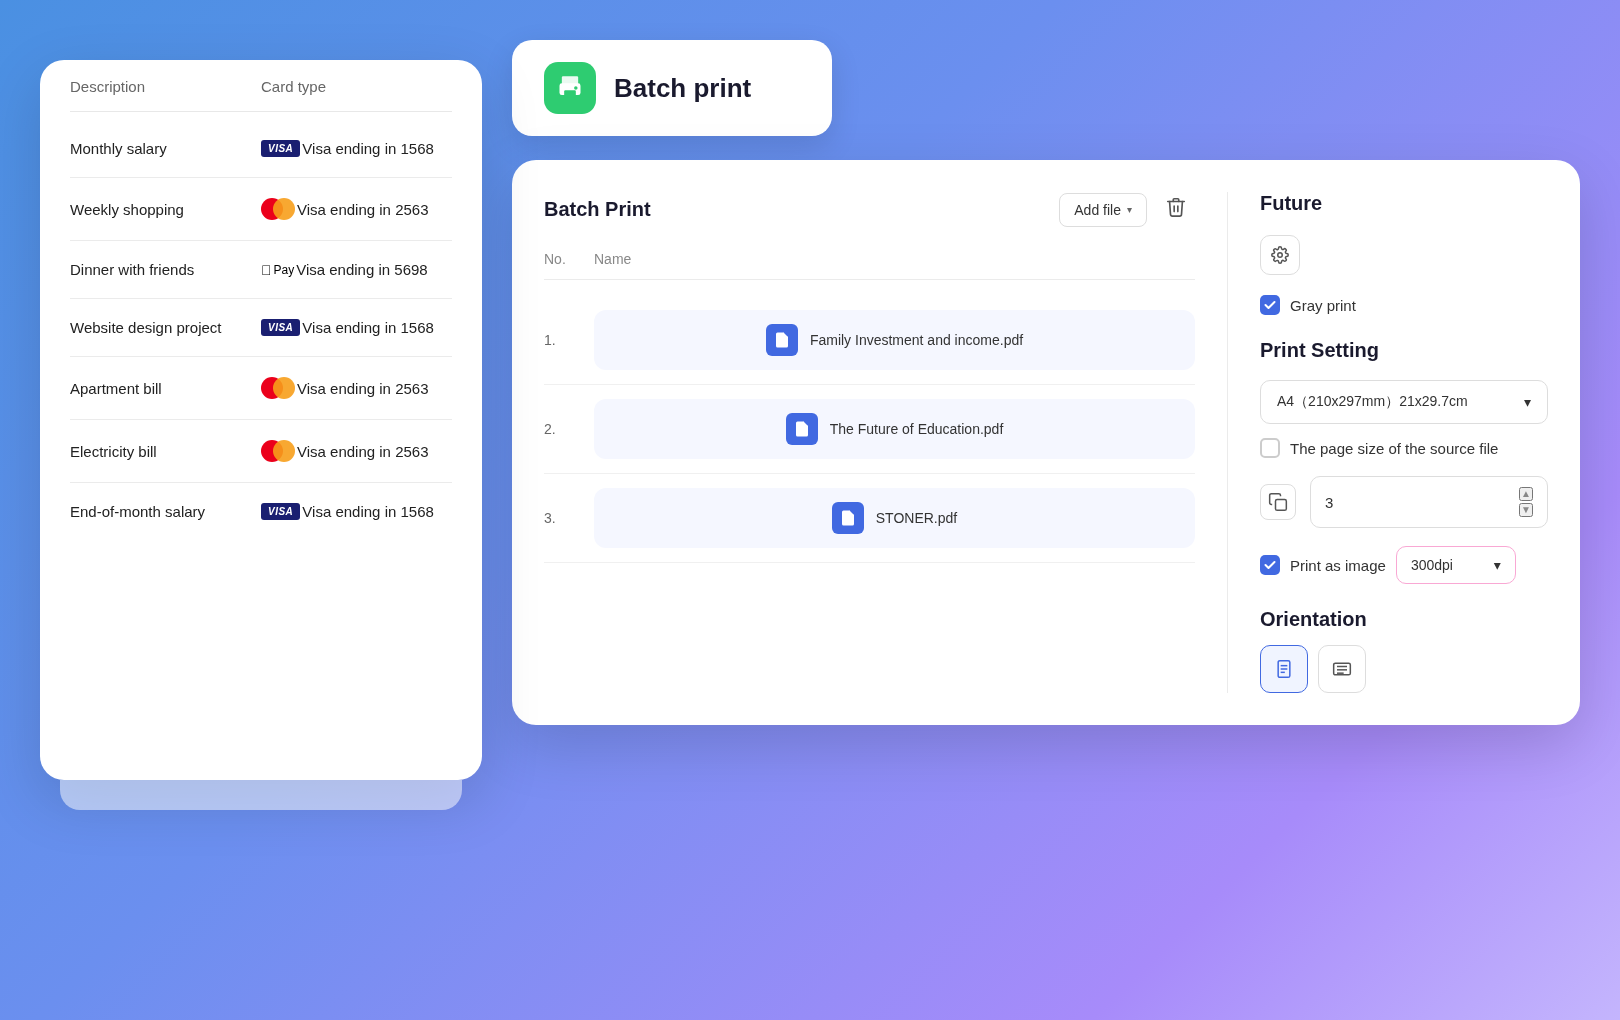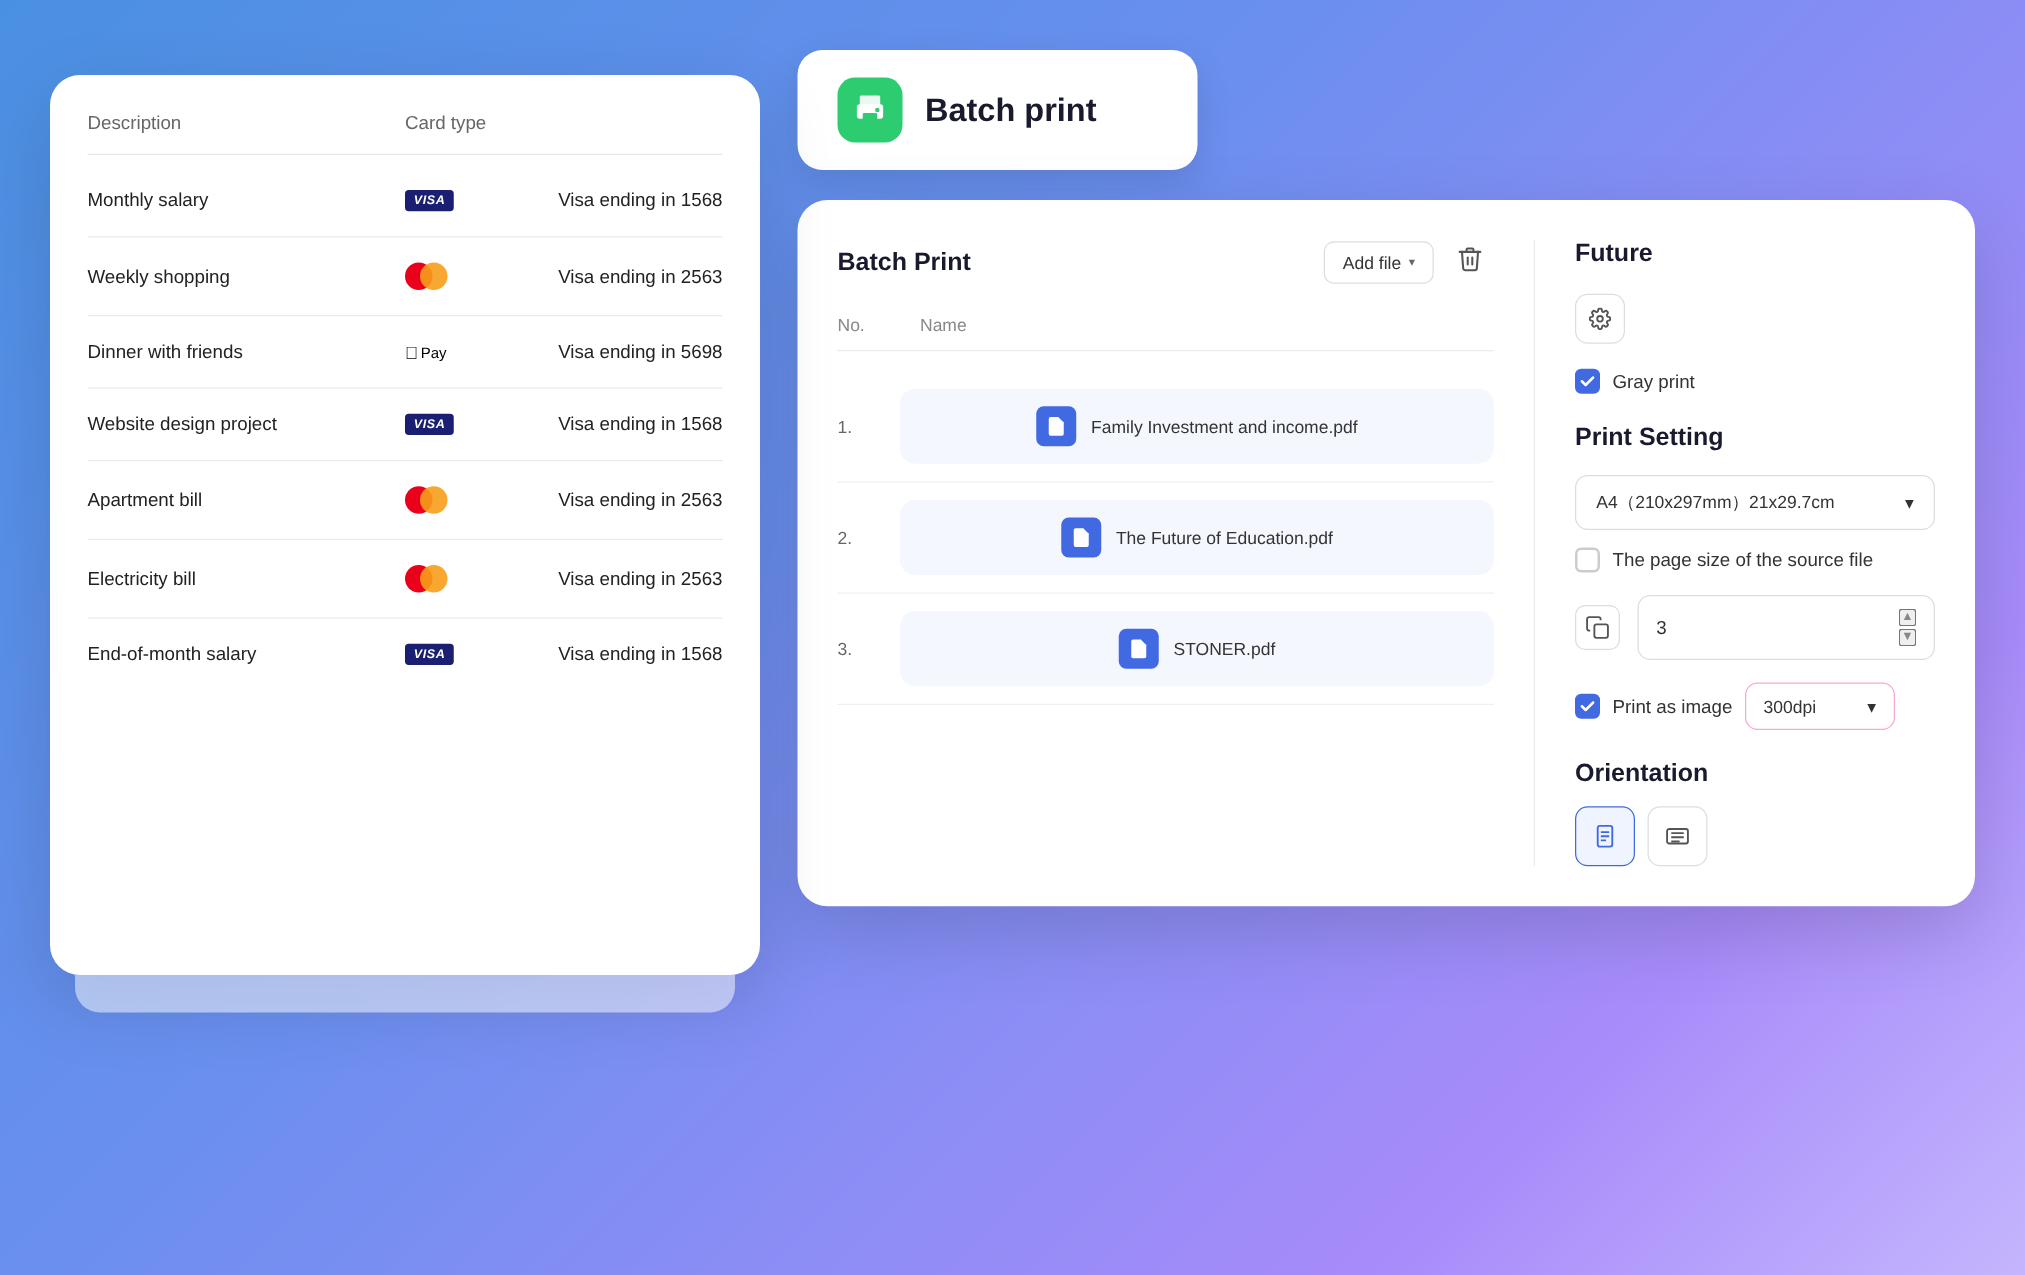--- a/index.html
+++ b/index.html
@@ -21,22 +21,22 @@
       padding: 40px;
       width: 100%;
       height: 100%;
       position: relative;
     }
 
     
     .left-panel {
       background: white;
       border-radius: 24px;
-      padding: 30px 30px;
-      width: 568px;
+      padding: 18px 30px;
+      width: 442px;
       min-height: 720px;
       box-shadow: 0 20px 60px rgba(0,0,0,0.15);
       position: relative;
       top: 20px;
       flex-shrink: 0;
     }
 
     .left-panel::after {
       content: '';
       position: absolute;
@@ -79,21 +79,20 @@
       color: #222;
       font-weight: 400;
     }
 
     .card-type-cell {
       display: flex;
       align-items: center;
       gap: 2px;
       font-size: 15px;
       color: #222;
-      justify-content: space-between;
     }
 
     
     .visa-logo {
       background: #1a1f71;
       color: white;
       font-size: 10px;
       font-weight: 900;
       font-style: italic;
       padding: 3px 7px;
@@ -243,21 +242,20 @@
       font-size: 20px;
       padding: 4px 8px;
     }
 
     .file-list-header {
       display: grid;
       grid-template-columns: 50px 1fr;
       padding-bottom: 12px;
       border-bottom: 1px solid #ebebeb;
       margin-bottom: 16px;
-      gap: 16px;
     }
 
     .file-list-header-label {
       font-size: 14px;
       color: #888;
       font-weight: 500;
     }
 
     .file-item {
       display: grid;

